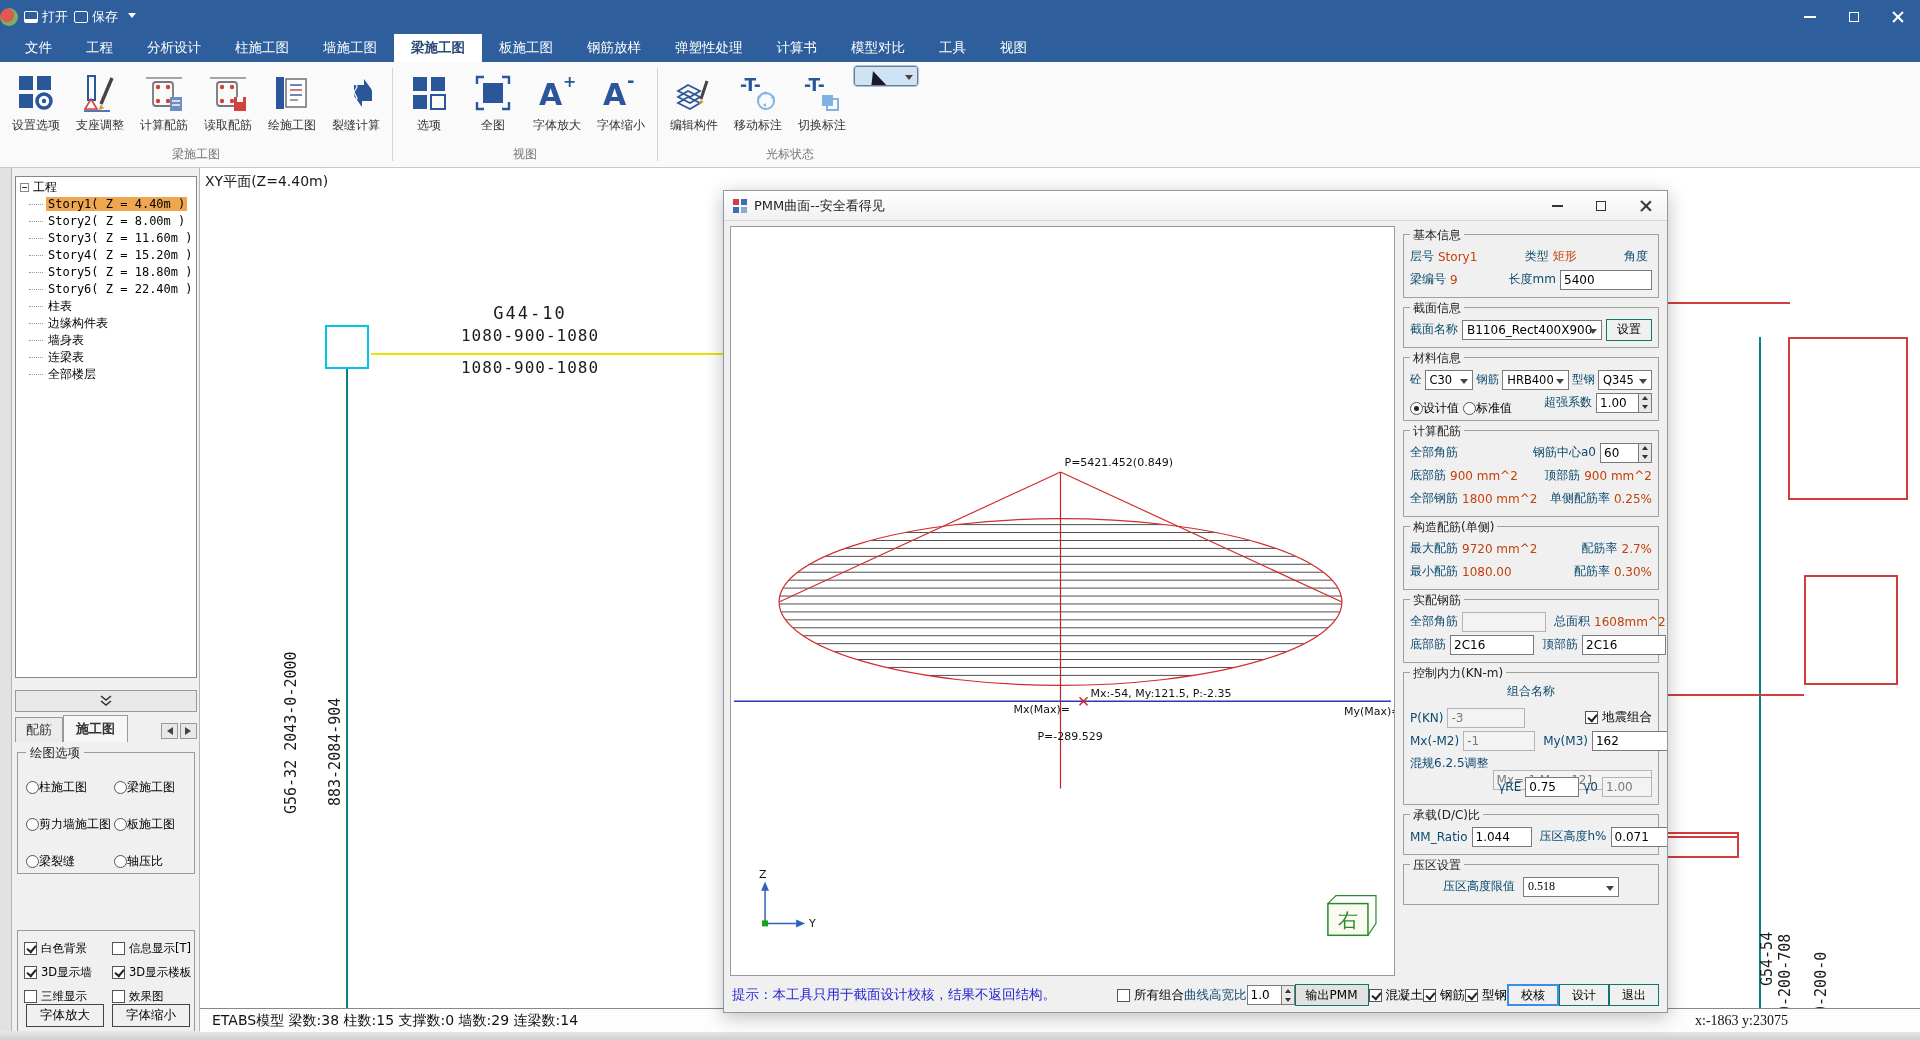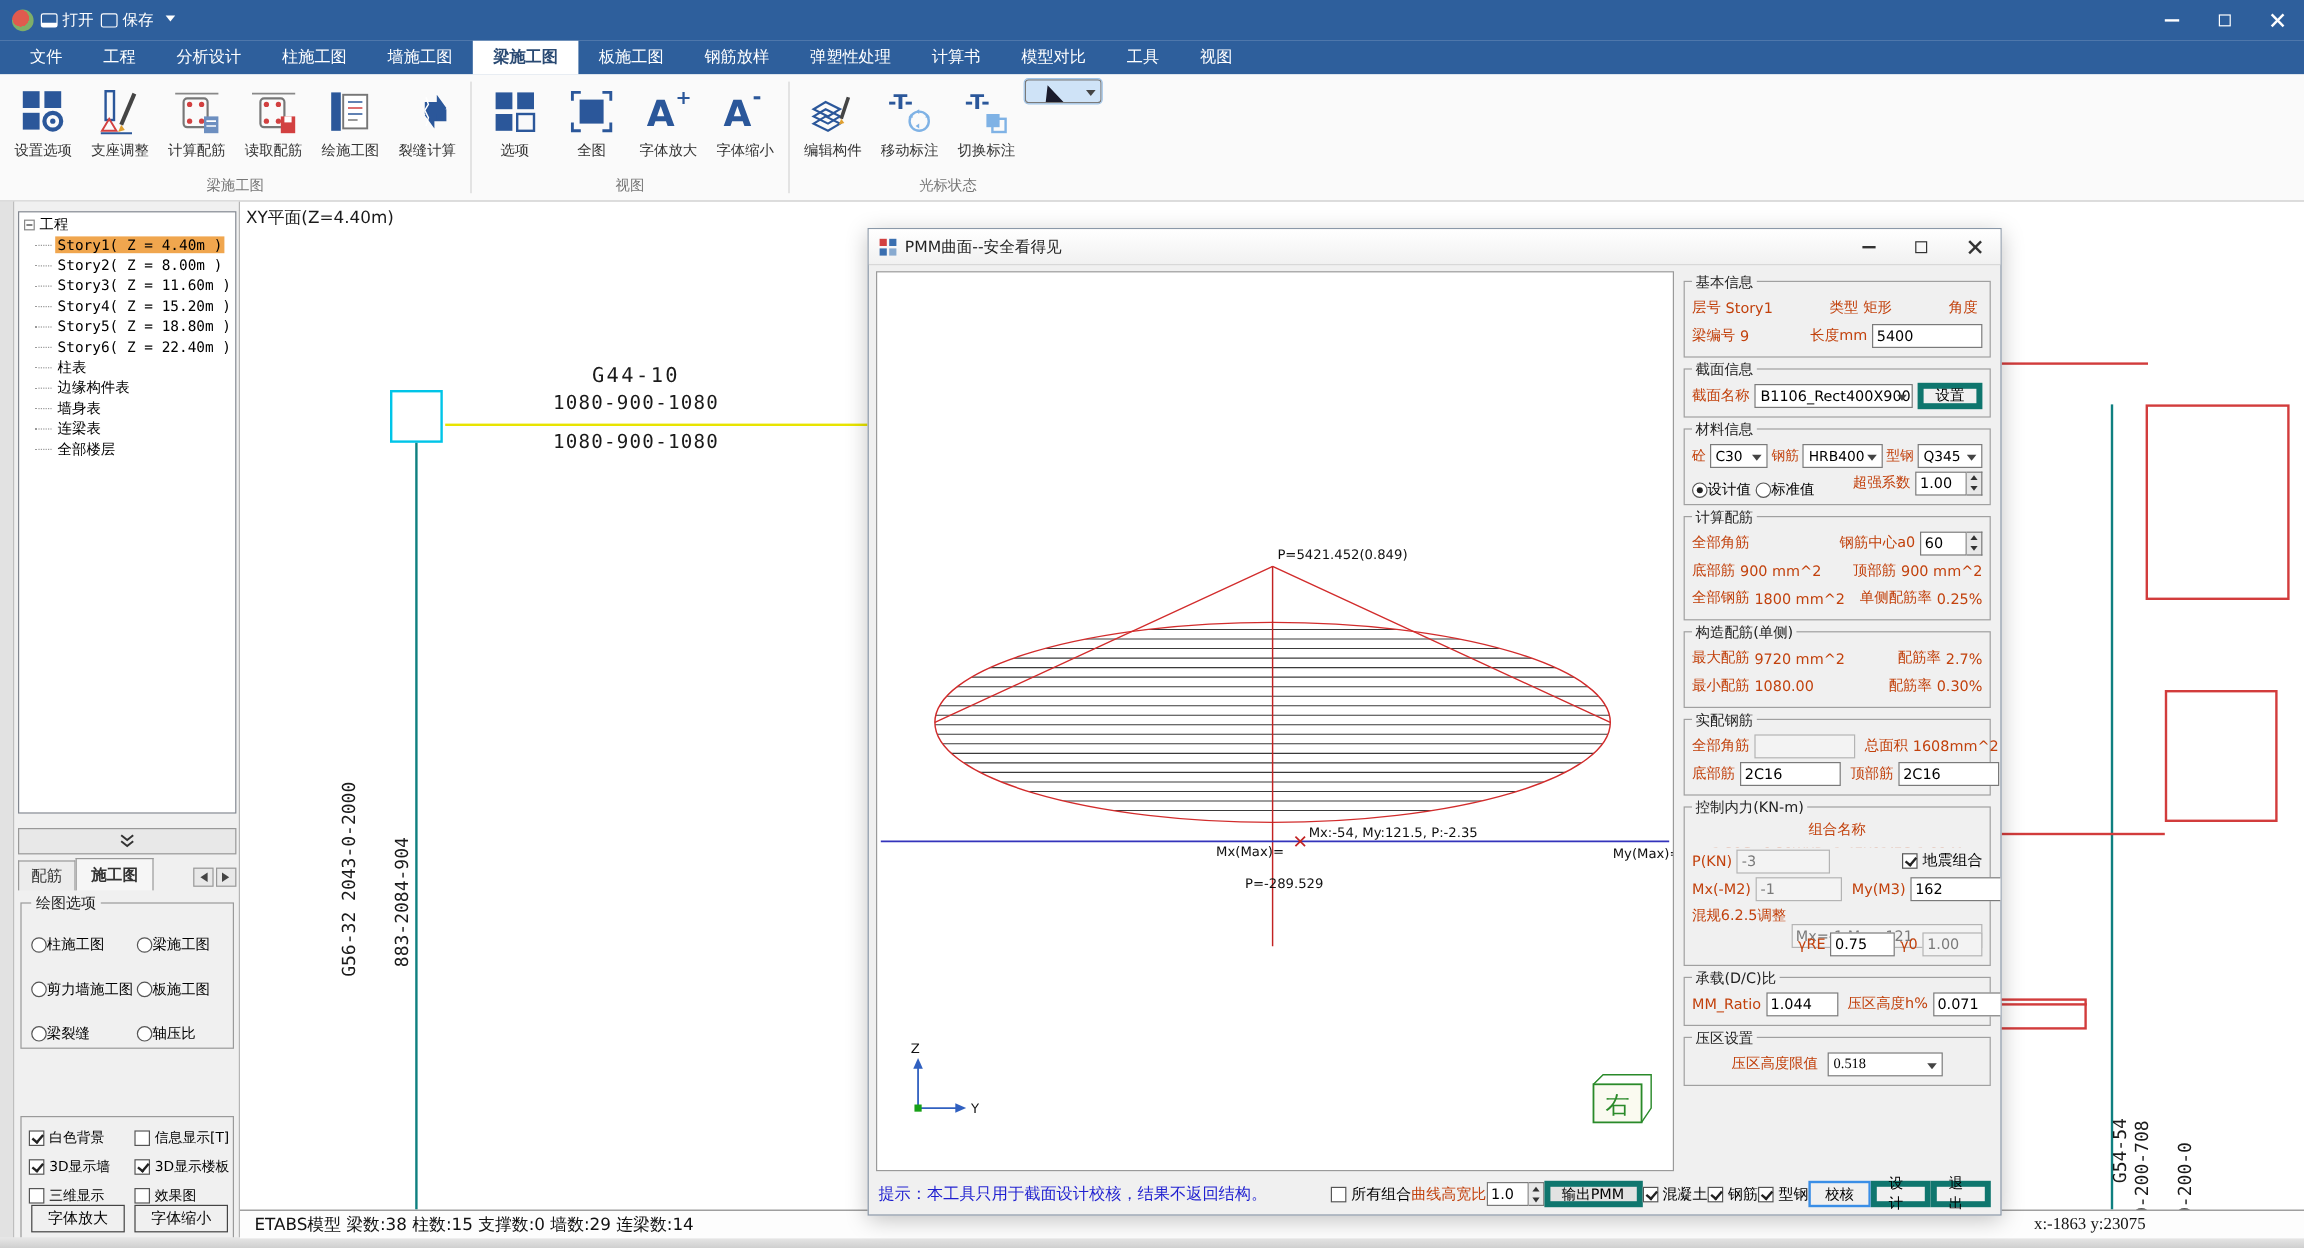--- a/index.html
+++ b/index.html
@@ -1,21 +1,21 @@
 <!DOCTYPE html>
 <html><head>
 <meta charset="utf-8">
 <style>
   * { margin:0; padding:0; box-sizing:border-box; }
   html,body { width:1920px; height:1040px; overflow:hidden; font-family:"DejaVu Sans","Liberation Sans",sans-serif; background:#fff; }
   body { position:relative; font-size:13px; }
 
   
   #titlebar { position:absolute; left:0; top:0; width:1920px; height:34px; background:#2e5f9c; display:flex; align-items:center; color:#fff; z-index:10; }
-  #titlebar .qa { display:flex; align-items:center; gap:6px; padding-left:10px; }
+  #titlebar .qa { display:flex; align-items:center; gap:6px; padding-left:0; }
   .qa-item { display:flex; align-items:center; gap:4px; font-size:13px; color:#fff; }
   .applogo { width:18px; height:18px; border-radius:50%; background:radial-gradient(circle at 40% 40%, #e05a4e 0 45%, #7fae68 46% 100%); }
   .qa-ic { width:14px; height:12px; border:1.5px solid #fff; border-radius:2px; }
   .qa-ic.folder { border-bottom-width:4px; }
   .caret { width:0; height:0; border:4px solid transparent; border-top:5px solid #fff; margin-left:4px; }
   #win-title { position:absolute; left:0; right:0; text-align:center; font-size:13px; color:#f0f4fa; pointer-events:none; }
   .winctl { position:absolute; right:0; top:0; height:34px; display:flex; }
   .wbx { width:44px; height:34px; display:flex; align-items:center; justify-content:center; }
   .ic-min { width:12px; height:2px; background:#fff; }
   .ic-max { width:10px; height:10px; border:1.5px solid #fff; }
@@ -103,34 +103,34 @@
   .d-close::before{transform:rotate(45deg);} .d-close::after{transform:rotate(-45deg);}
   #dlg-body { flex:1; display:flex; min-height:0; }
   #chart-wrap { flex:1; margin:5px 2px 2px 6px; background:#fff; border:1px solid #9a9a9a; position:relative; }
   #chart-wrap svg { width:100%; height:100%; display:block; }
   .clab { font-size:11px; fill:#111; font-family:"DejaVu Sans","Liberation Sans",sans-serif; }
 
   #rpanel { width:270px; padding:4px 8px 0 6px; overflow:hidden; font-size:12px; }
   .dgrp { position:relative; border:1px solid #a0a0a0; margin-top:9px; padding:10px 6px 6px 6px; }
   .dgrp .legend { position:absolute; top:-8px; left:6px; background:#f0f0f0; padding:0 3px; font-size:12px; color:#222; }
   .drow { display:flex; align-items:center; height:23px; gap:4px; white-space:nowrap; }
-  .lab { color:#c2410c; }
+  .lab { color:#0c4a6e; }
   .val { color:#c2410c; }
   .sp { flex:1; }
   input.txt { height:20px; border:1px solid #7a7a7a; background:#fff; font-size:12px; font-family:inherit; padding:0 3px; }
   input.txt.dis { background:#f3f3f3; border-color:#b4b4b4; color:#7a7a7a; }
   .sel { position:relative; height:20px; border:1px solid #7a7a7a; background:#fff; display:flex; align-items:center; padding:0 16px 0 4px; overflow:hidden; }
   .sel::after { content:""; position:absolute; right:4px; top:8px; border:4px solid transparent; border-top:5px solid #444; }
   .spin { display:flex; height:20px; }
   .spin input { width:calc(100% - 13px); height:20px; border:1px solid #7a7a7a; background:#fff; font-size:12px; padding:0 3px; font-family:inherit;}
   .ud { width:13px; border:1px solid #7a7a7a; border-left:none; display:flex; flex-direction:column; background:#e8e8e8; }
   .ud i { flex:1; display:flex; align-items:center; justify-content:center; }
   .ud i.up::after { content:""; border:3px solid transparent; border-bottom:4px solid #333; margin-top:-3px;}
   .ud i.dn::after { content:""; border:3px solid transparent; border-top:4px solid #333; margin-bottom:-3px;}
-  .wbtn { height:22px; border:5px solid #0f766e; background:#f0f0f0; font-size:12px; display:flex; align-items:center; justify-content:center; padding:0 10px; }
+  .wbtn { height:22px; border:1px solid #0f766e; background:#f0f0f0; font-size:12px; display:flex; align-items:center; justify-content:center; padding:0 10px; }
   #dlg-footer { height:34px; display:flex; align-items:center; gap:0; padding:0 8px; }
   #hint { color:#1f1fd0; font-size:13.5px; white-space:nowrap; }
   .chk-inline { display:flex; align-items:center; gap:4px; font-size:12.5px; white-space:nowrap; }
   #btn-check { border:2px solid #3a8ee6; width:52px; }
   .fbtn2 { width:50px; }
 </style>
 </head>
 <body>
 
 <div id="titlebar">

